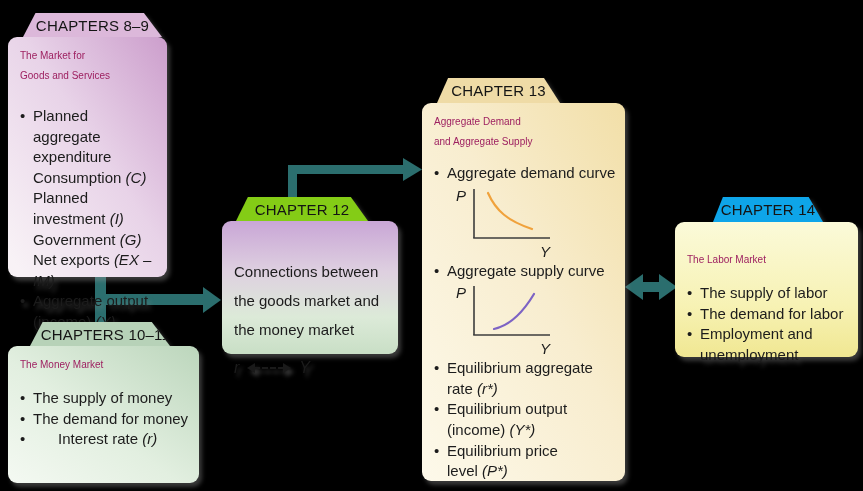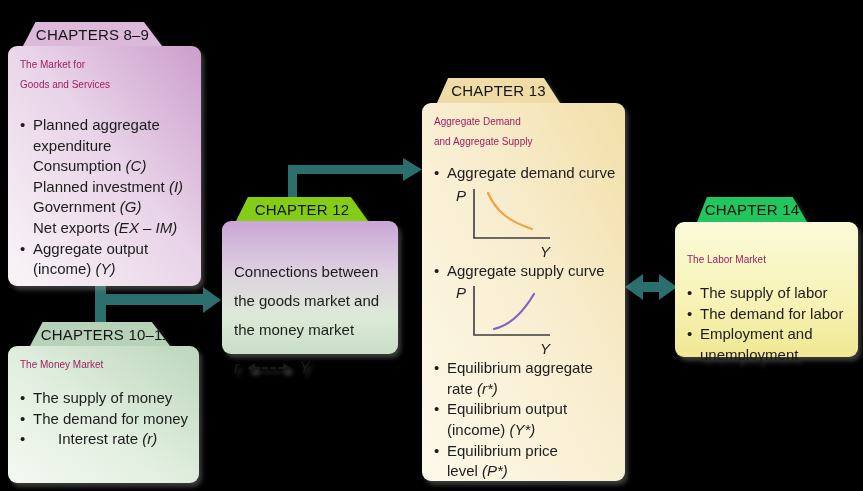--- a/index.html
+++ b/index.html
@@ -14,21 +14,21 @@
   .fbody{border-radius:9px;padding:9px 8px 0 12px;box-sizing:border-box;position:relative;}
   .ftitle{font-weight:normal;font-size:10px;line-height:20px;color:#9e2161;}
   .pre{white-space:pre-line;}
   .lines{font-size:15px;line-height:20.6px;}
   .tline{padding-left:13px;}
   .blt{display:inline-block;width:13px;margin-left:-13px;}
   .sp{display:inline-block;}
   em{font-style:italic;}
 
   
-  #f-goods{left:8px;top:22px;width:193px;}
+  #f-goods{left:8px;top:13px;width:159px;}
   #f-goods .tab{margin-left:15px;width:139px;background:#dcb8da;}
   #f-goods .fbody{height:240px;background:linear-gradient(to left bottom,#cc9ecc 0%,#e8d3e8 45%,#f8f2f6 95%);}
   #f-goods .ftitle{margin-bottom:20px;}
 
   
   #f-money{left:8px;top:322px;width:191px;}
   #f-money .tab{margin-left:22px;width:140px;background:#b7d2b8;justify-content:flex-end;}
   #f-money .fbody{height:137px;background:linear-gradient(to left bottom,#bcd6bc 0%,#e2efe0 55%,#f4f9f2 100%);}
   #f-money .ftitle{margin-bottom:13px;}
 
@@ -50,21 +50,21 @@
   #f-adas{left:422px;top:78px;width:203px;}
   #f-adas .tab{margin-left:15px;width:123px;height:25px;background:#efdba6;}
   #f-adas .fbody{height:378px;background:linear-gradient(to left bottom,#f2dfa8 0%,#f8edcf 45%,#fdf9ea 100%);}
   #f-adas .ftitle{margin-bottom:11px;}
   .mini-chart{display:block;margin:2px 0 1px 20px;}
   .mini-chart .axis{stroke:#3c3c3c;stroke-width:1.6;}
   .mini-chart .axlab{font-size:15px;font-style:italic;fill:#1c1c1c;}
 
   
   #f-labor{left:675px;top:197px;width:183px;}
-  #f-labor .tab{margin-left:22px;width:110px;height:25px;background:#22c55e;}
+  #f-labor .tab{margin-left:38px;width:110px;height:25px;background:#0ea5e9;}
   #f-labor .fbody{height:135px;padding-top:12px;background:linear-gradient(to bottom,#fbfad9 0%,#f7f2b4 62%,#f0e792 100%);}
   #f-labor .ftitle{margin-bottom:13px;margin-top:16px;}
 
   
   .arr{position:absolute;z-index:1;background:#2b6e6e;}
   .head-r{background:#2b6e6e;clip-path:polygon(0 0,100% 50%,0 100%);}
   .head-l{background:#2b6e6e;clip-path:polygon(100% 0,0 50%,100% 100%);}
   #a1v{left:95px;top:276px;width:11px;height:48px;}
   #a1h{left:95px;top:294px;width:110px;height:11px;}
   #a1head{left:203px;top:287px;width:18px;height:26px;}

